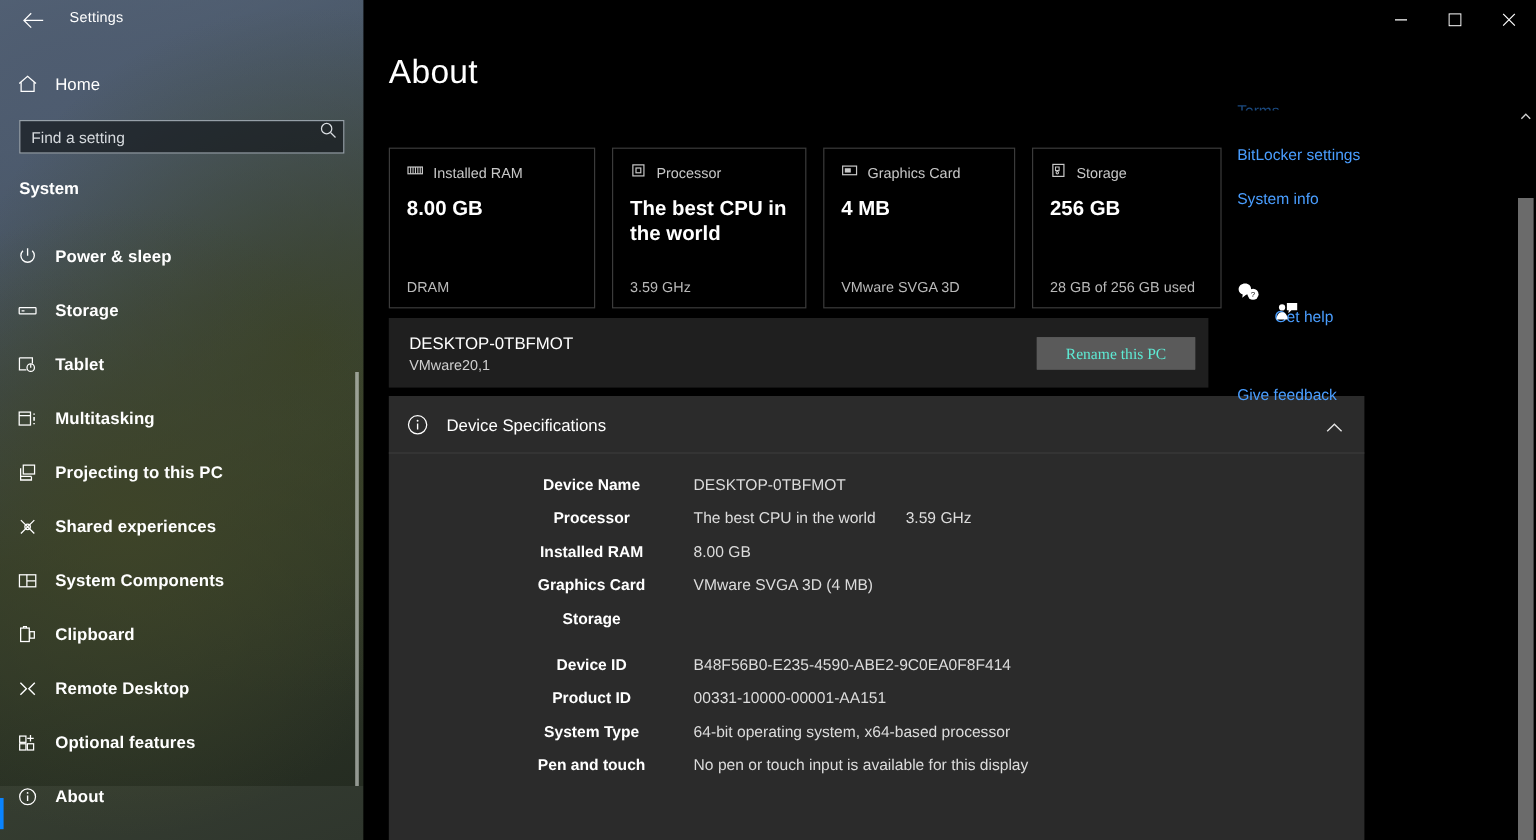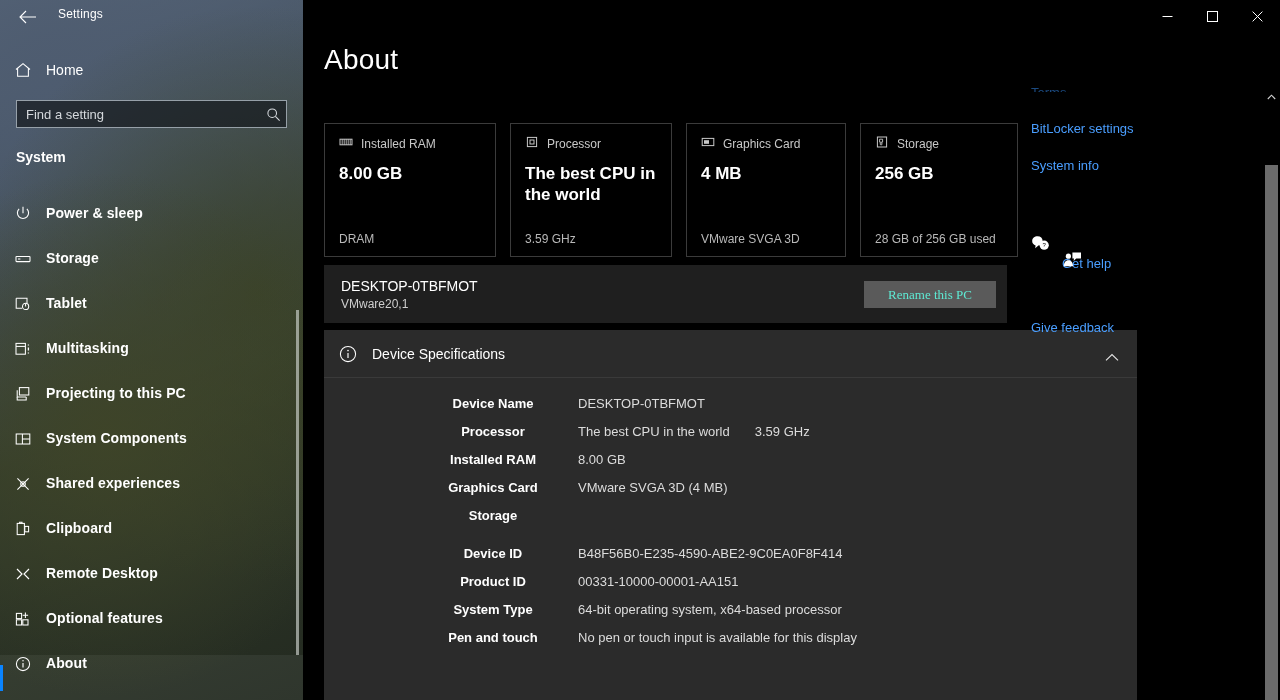--- a/index.html
+++ b/index.html
@@ -42,21 +42,21 @@
   .home-row .ic { width: 46px; display:flex; align-items:center; justify-content:center; }
   .home-row .lb { font-size: 14px; color: #fff; }
 
   .search-wrap {
     position: absolute; left: 16px; top: 100px; width: 271px; height: 28px;
   }
   .search-box {
     width: 100%; height: 28px;
     background: rgba(22,26,30,0.72);
     border: 1px solid rgba(190,200,210,0.75);
-    display: flex; align-items: center;
+    display: flex; align-items: flex-start;
   }
   .search-box input {
     flex: 1; height: 26px; border: 0; outline: 0; background: transparent;
     color: #e8eaec; font-size: 13px; padding: 0 6px 0 9px;
     font-family: "Liberation Sans", sans-serif;
   }
   .search-box input::placeholder { color: #d5d9dd; opacity: 1; }
   .search-ic { width: 26px; display:flex; align-items:center; justify-content:center; }
 
   .group-title {
@@ -273,36 +273,36 @@
               <path d="M12.2 12 L3.2 12 L3.2 5.2" fill="none" stroke="#fff" stroke-width="1.05"></path>
               <path d="M3.2 12 L3.2 15 L12.2 15 L12.2 12" fill="none" stroke="#fff" stroke-width="1.05"></path>
             </svg>
           </span>
           <span class="lb">Projecting to this PC</span>
         </div>
 
         <div class="nav-item">
           <span class="ic">
             <svg width="18" height="18" viewBox="0 0 18 18">
+              <path d="M3.4 3.4 L14.6 14.6 M14.6 3.4 L3.4 14.6" stroke="#fff" stroke-width="1.05" fill="none"></path>
+              <circle cx="9" cy="9" r="2.3" fill="none" stroke="#fff" stroke-width="1.05"></circle>
+            </svg>
+          </span>
+          <span class="lb">Shared experiences</span>
+        </div>
+
+        <div class="nav-item">
+          <span class="ic">
+            <svg width="18" height="18" viewBox="0 0 18 18">
               <rect x="2.2" y="4" width="13.6" height="10" fill="none" stroke="#fff" stroke-width="1.05"></rect>
               <path d="M8.4 4 L8.4 14" stroke="#fff" stroke-width="1.05"></path>
               <path d="M8.4 9 L15.8 9" stroke="#fff" stroke-width="1.05"></path>
             </svg>
           </span>
           <span class="lb">System Components</span>
-        </div>
-
-        <div class="nav-item">
-          <span class="ic">
-            <svg width="18" height="18" viewBox="0 0 18 18">
-              <path d="M3.4 3.4 L14.6 14.6 M14.6 3.4 L3.4 14.6" stroke="#fff" stroke-width="1.05" fill="none"></path>
-              <circle cx="9" cy="9" r="2.3" fill="none" stroke="#fff" stroke-width="1.05"></circle>
-            </svg>
-          </span>
-          <span class="lb">Shared experiences</span>
         </div>
 
         <div class="nav-item">
           <span class="ic">
             <svg width="18" height="18" viewBox="0 0 18 18">
               <rect x="3.2" y="3.4" width="7.2" height="11.2" fill="none" stroke="#fff" stroke-width="1.05"></rect>
               <path d="M5.6 3.4 L5.6 2.2 L8 2.2 L8 3.4" fill="none" stroke="#fff" stroke-width="1.05"></path>
               <rect x="10.8" y="6.4" width="3.8" height="5.4" fill="none" stroke="#fff" stroke-width="1.05"></rect>
             </svg>
           </span>

